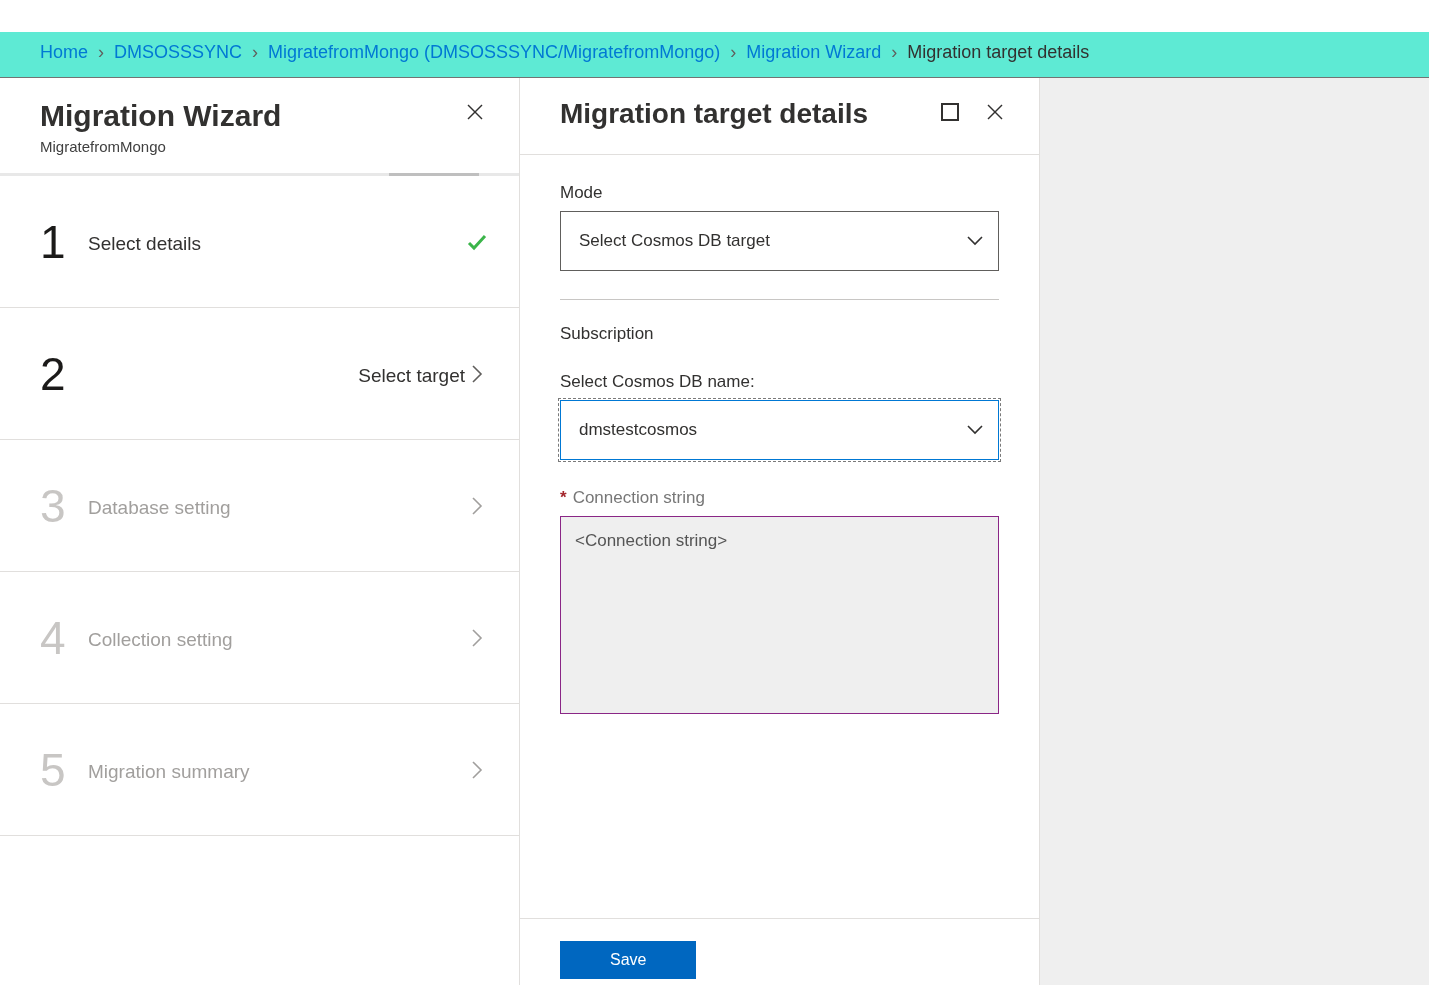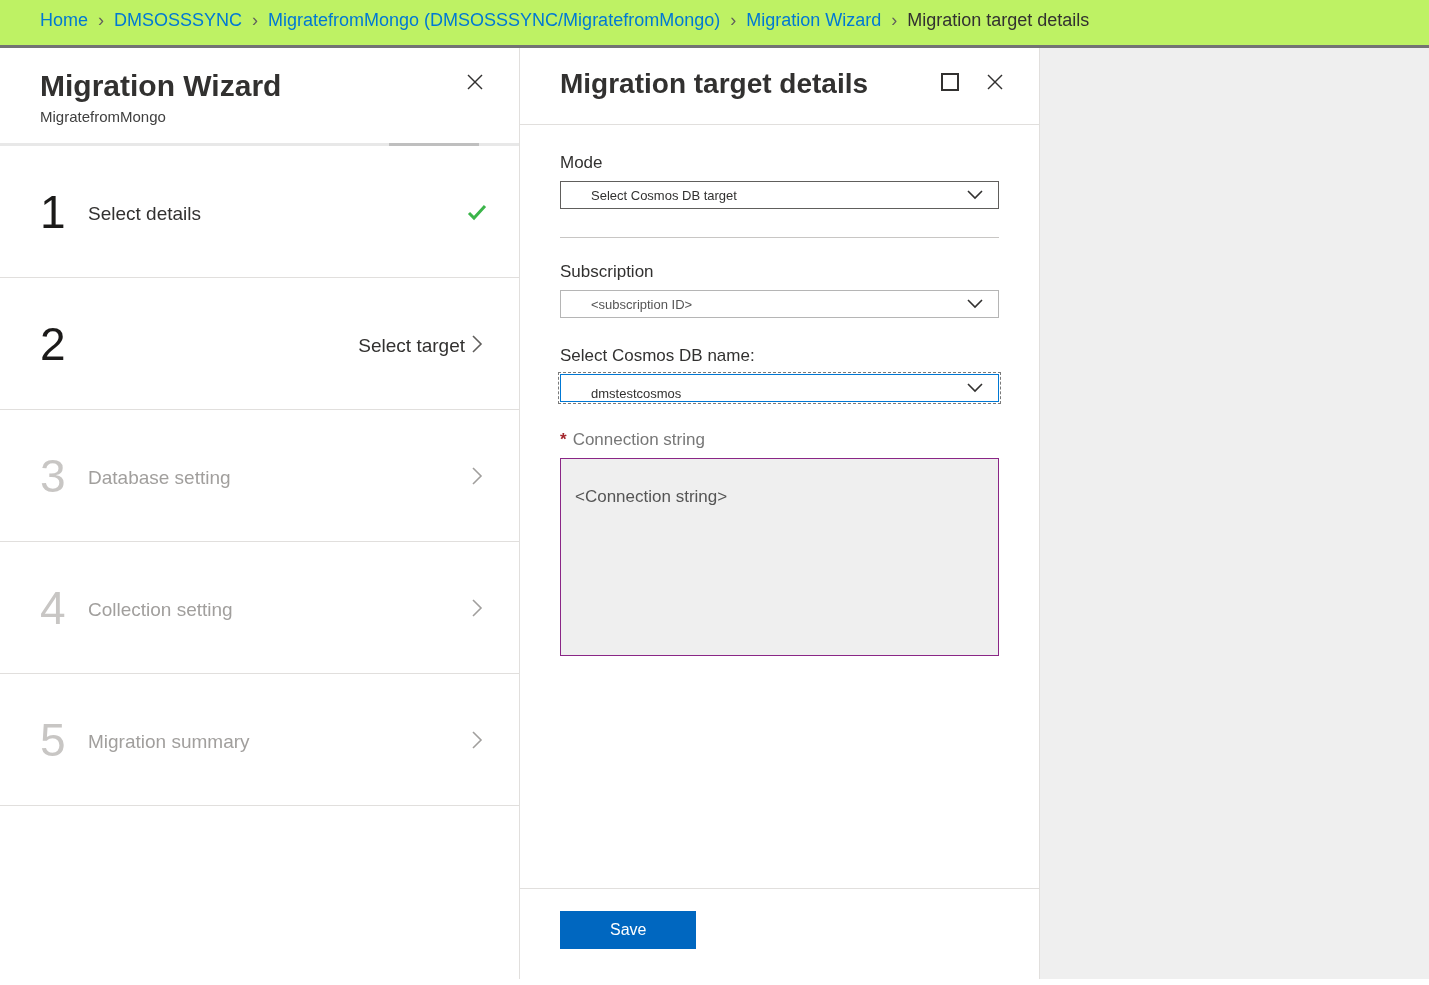--- a/index.html
+++ b/index.html
@@ -12,23 +12,24 @@
     height: 985px;
     overflow: hidden;
   }
   
   .breadcrumb {
     display: flex;
     align-items: center;
     gap: 10px;
     padding: 10px 40px 14px 40px;
     font-size: 18px;
-    border-bottom: 3px solid #737373;
-    background: #bef264;
+    border-bottom: 1px solid #737373;
+    background: #5eead4;
     white-space: nowrap;
+    margin-top: 32px;
   }
   .breadcrumb a { color: #0078d4; text-decoration: none; cursor: pointer; }
   .breadcrumb .sep { color: #605e5c; }
   .breadcrumb .current { color: #323130; }
 
   .columns {
     display: flex;
     height: calc(100% - 54px);
     background: #faf9f8;
   }
@@ -123,38 +124,38 @@
     display: flex;
     align-items: center;
     gap: 6px;
   }
   .form-label.muted { color: #777; }
   .req-star { color: #a4262c; font-weight: bold; }
   .select-wrap {
     position: relative;
     border: 1px solid #605e5c;
     background: #fff;
-    height: 28px;
+    height: 60px;
     display: flex;
     align-items: center;
-    padding: 0 44px 0 30px;
-    font-size: 13px;
+    padding: 0 44px 0 18px;
+    font-size: 17px;
     cursor: pointer;
   }
   .select-wrap.gray { border-color:#b5b5b5; color:#555; }
-  .select-wrap.dashed { outline: 1px dashed #7a7a7a; outline-offset: 1px; border-color:#0078d4;align-items:flex-end; }
+  .select-wrap.dashed { outline: 1px dashed #7a7a7a; outline-offset: 1px; border-color:#0078d4; }
   .select-wrap .chev {
     position: absolute; right: 14px; top: 50%; transform: translateY(-50%);
   }
   .hr-line { border: none; border-top: 1px solid #c8c6c4; margin: 8px 0 24px 0; }
   .textarea-wrap {
     border: 1px solid #8a2686;
     background: #efefef;
     min-height: 198px;
-    padding: 28px 14px;
+    padding: 14px 14px;
     font-size: 17px;
     color: #555;
   }
 
   .detail-footer {
     border-top: 1px solid #e1dfdd;
     padding: 22px 40px 30px 40px;
   }
   .primary-btn {
     background: #0067c0;
@@ -276,28 +277,20 @@
                 <polyline points="2,2 9,9 16,2"></polyline>
               </svg>
           </span>
         </div>
       </div>
 
       <hr class="hr-line">
 
       <div class="form-group">
         <div class="form-label">Subscription</div>
-        <div class="select-wrap gray">
-          <span>&lt;subscription ID&gt;</span>
-          <span class="chev">
-            <svg width="18" height="12" viewBox="0 0 18 12" fill="none" stroke="#323130" stroke-width="1.6">
-                <polyline points="2,2 9,9 16,2"></polyline>
-              </svg>
-          </span>
-        </div>
       </div>
 
       <div class="form-group">
         <div class="form-label">Select Cosmos DB name:</div>
         <div class="select-wrap dashed">
           <span>dmstestcosmos</span>
           <span class="chev">
             <svg width="18" height="12" viewBox="0 0 18 12" fill="none" stroke="#323130" stroke-width="1.6">
                 <polyline points="2,2 9,9 16,2"></polyline>
               </svg>

